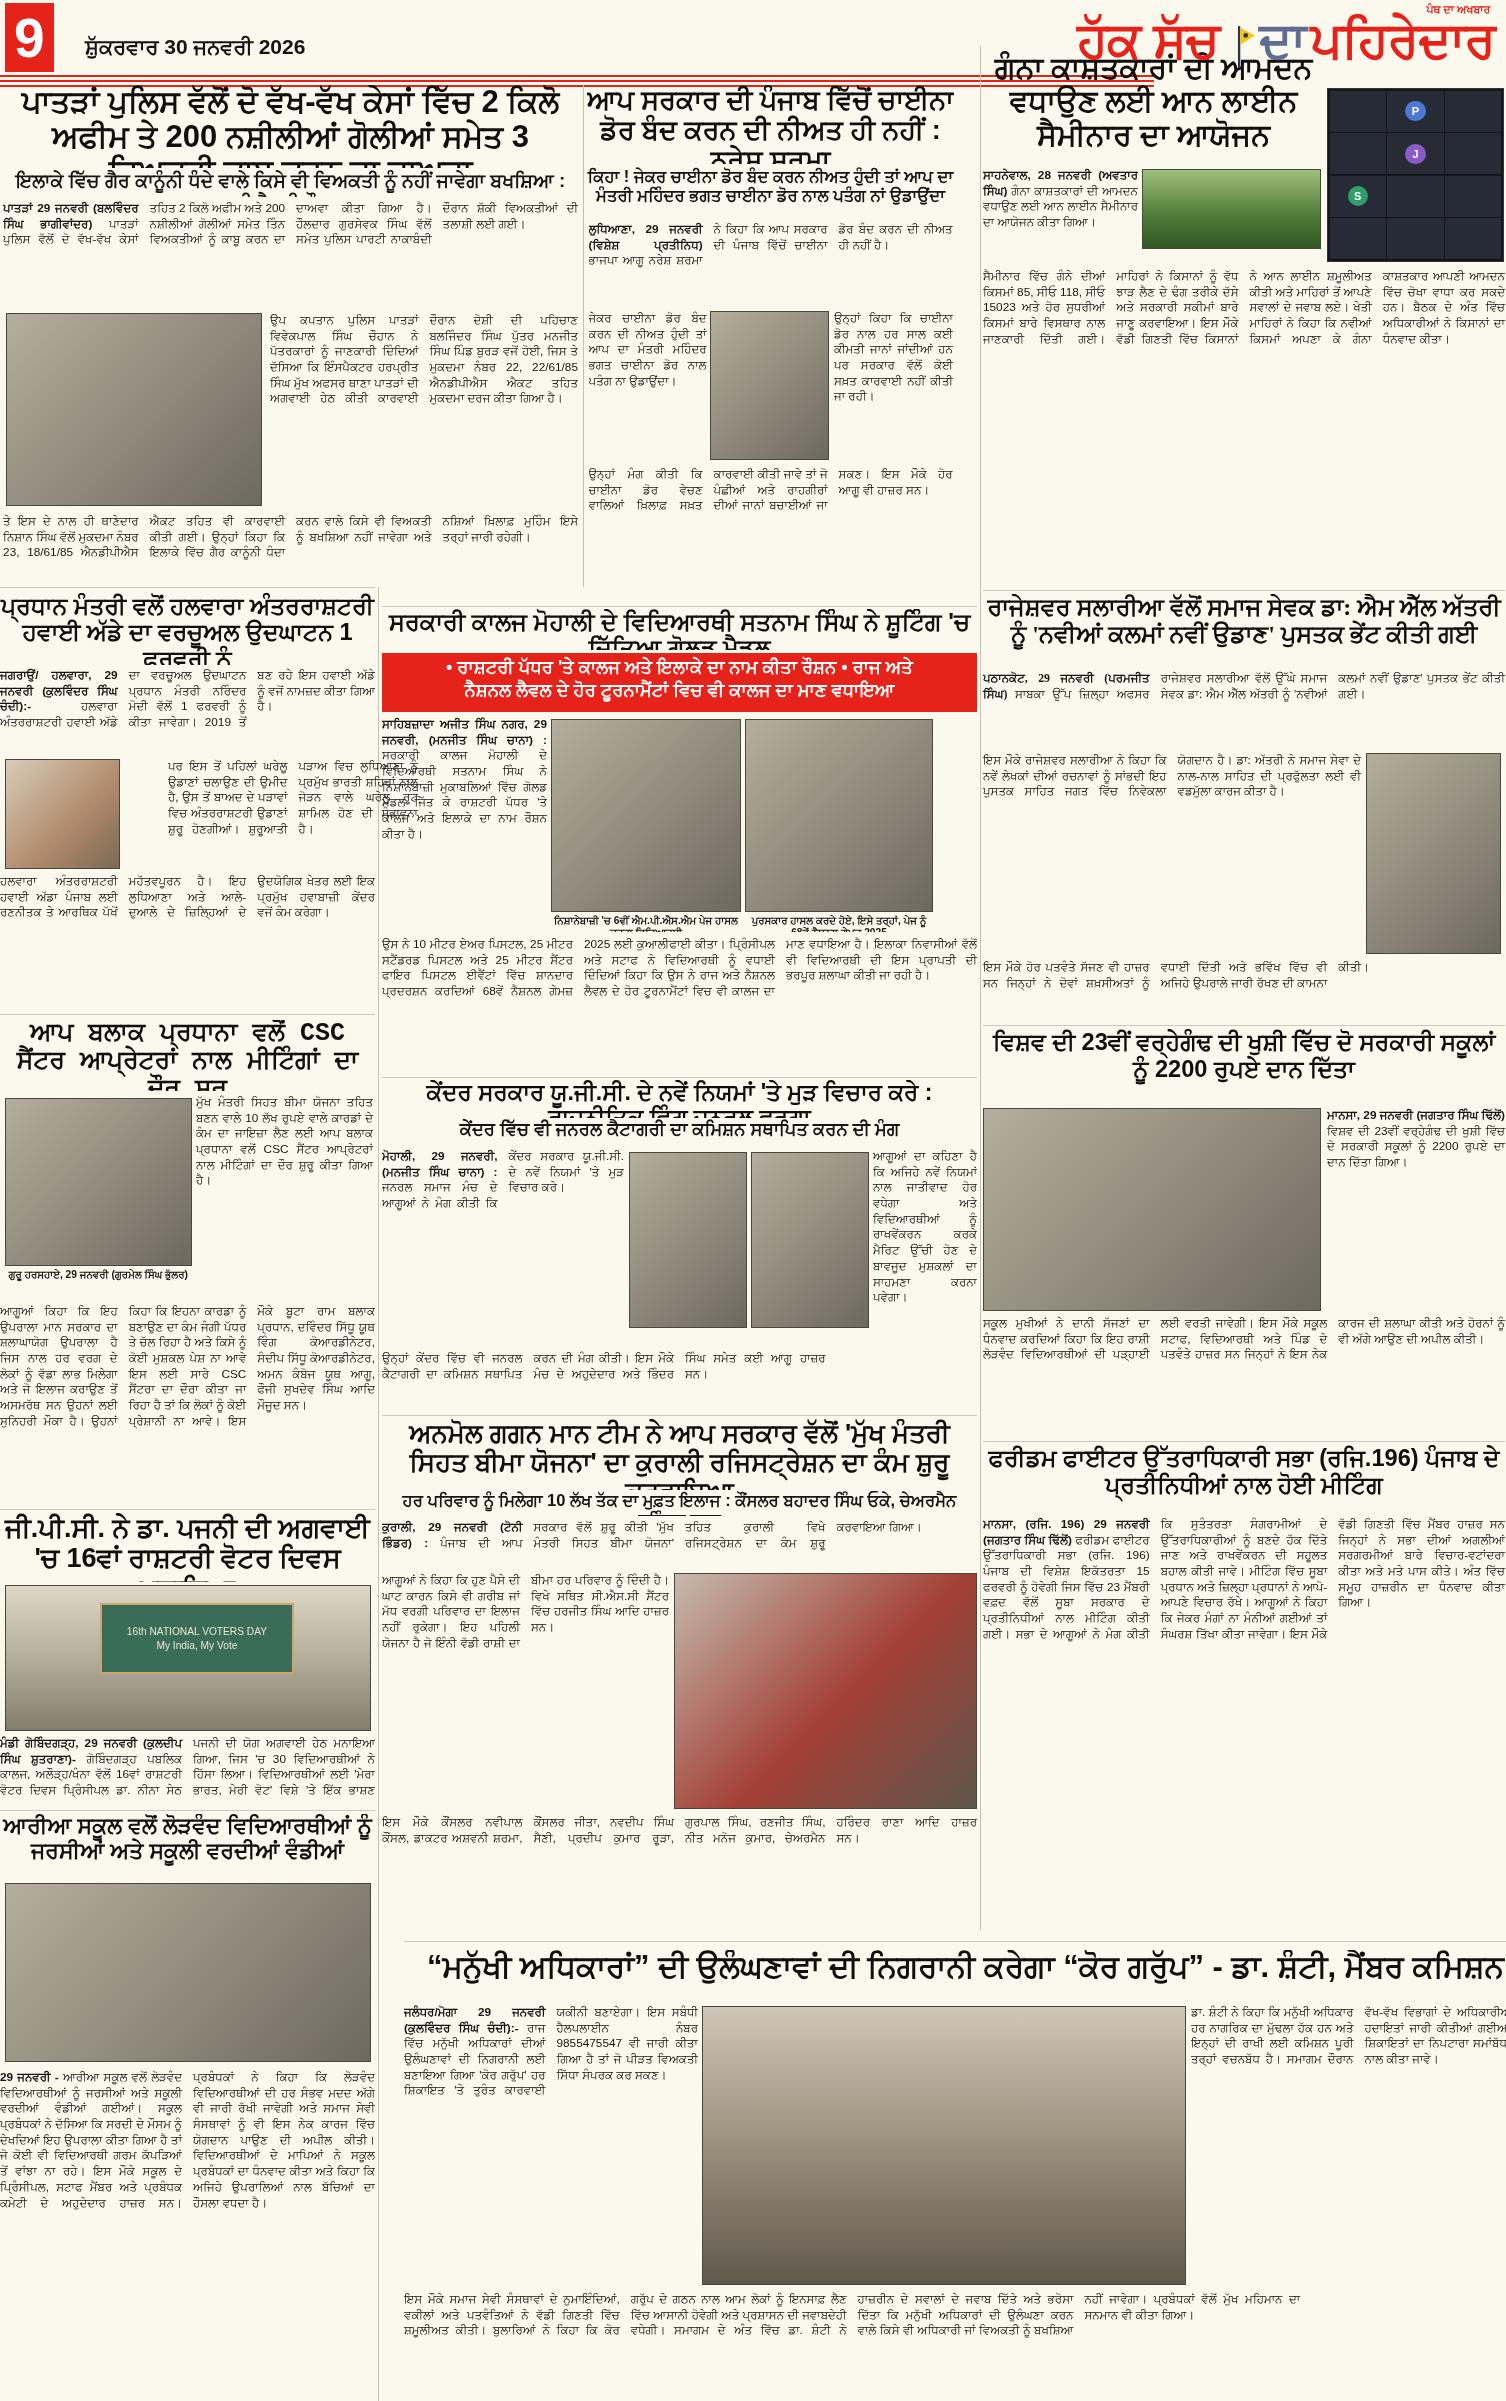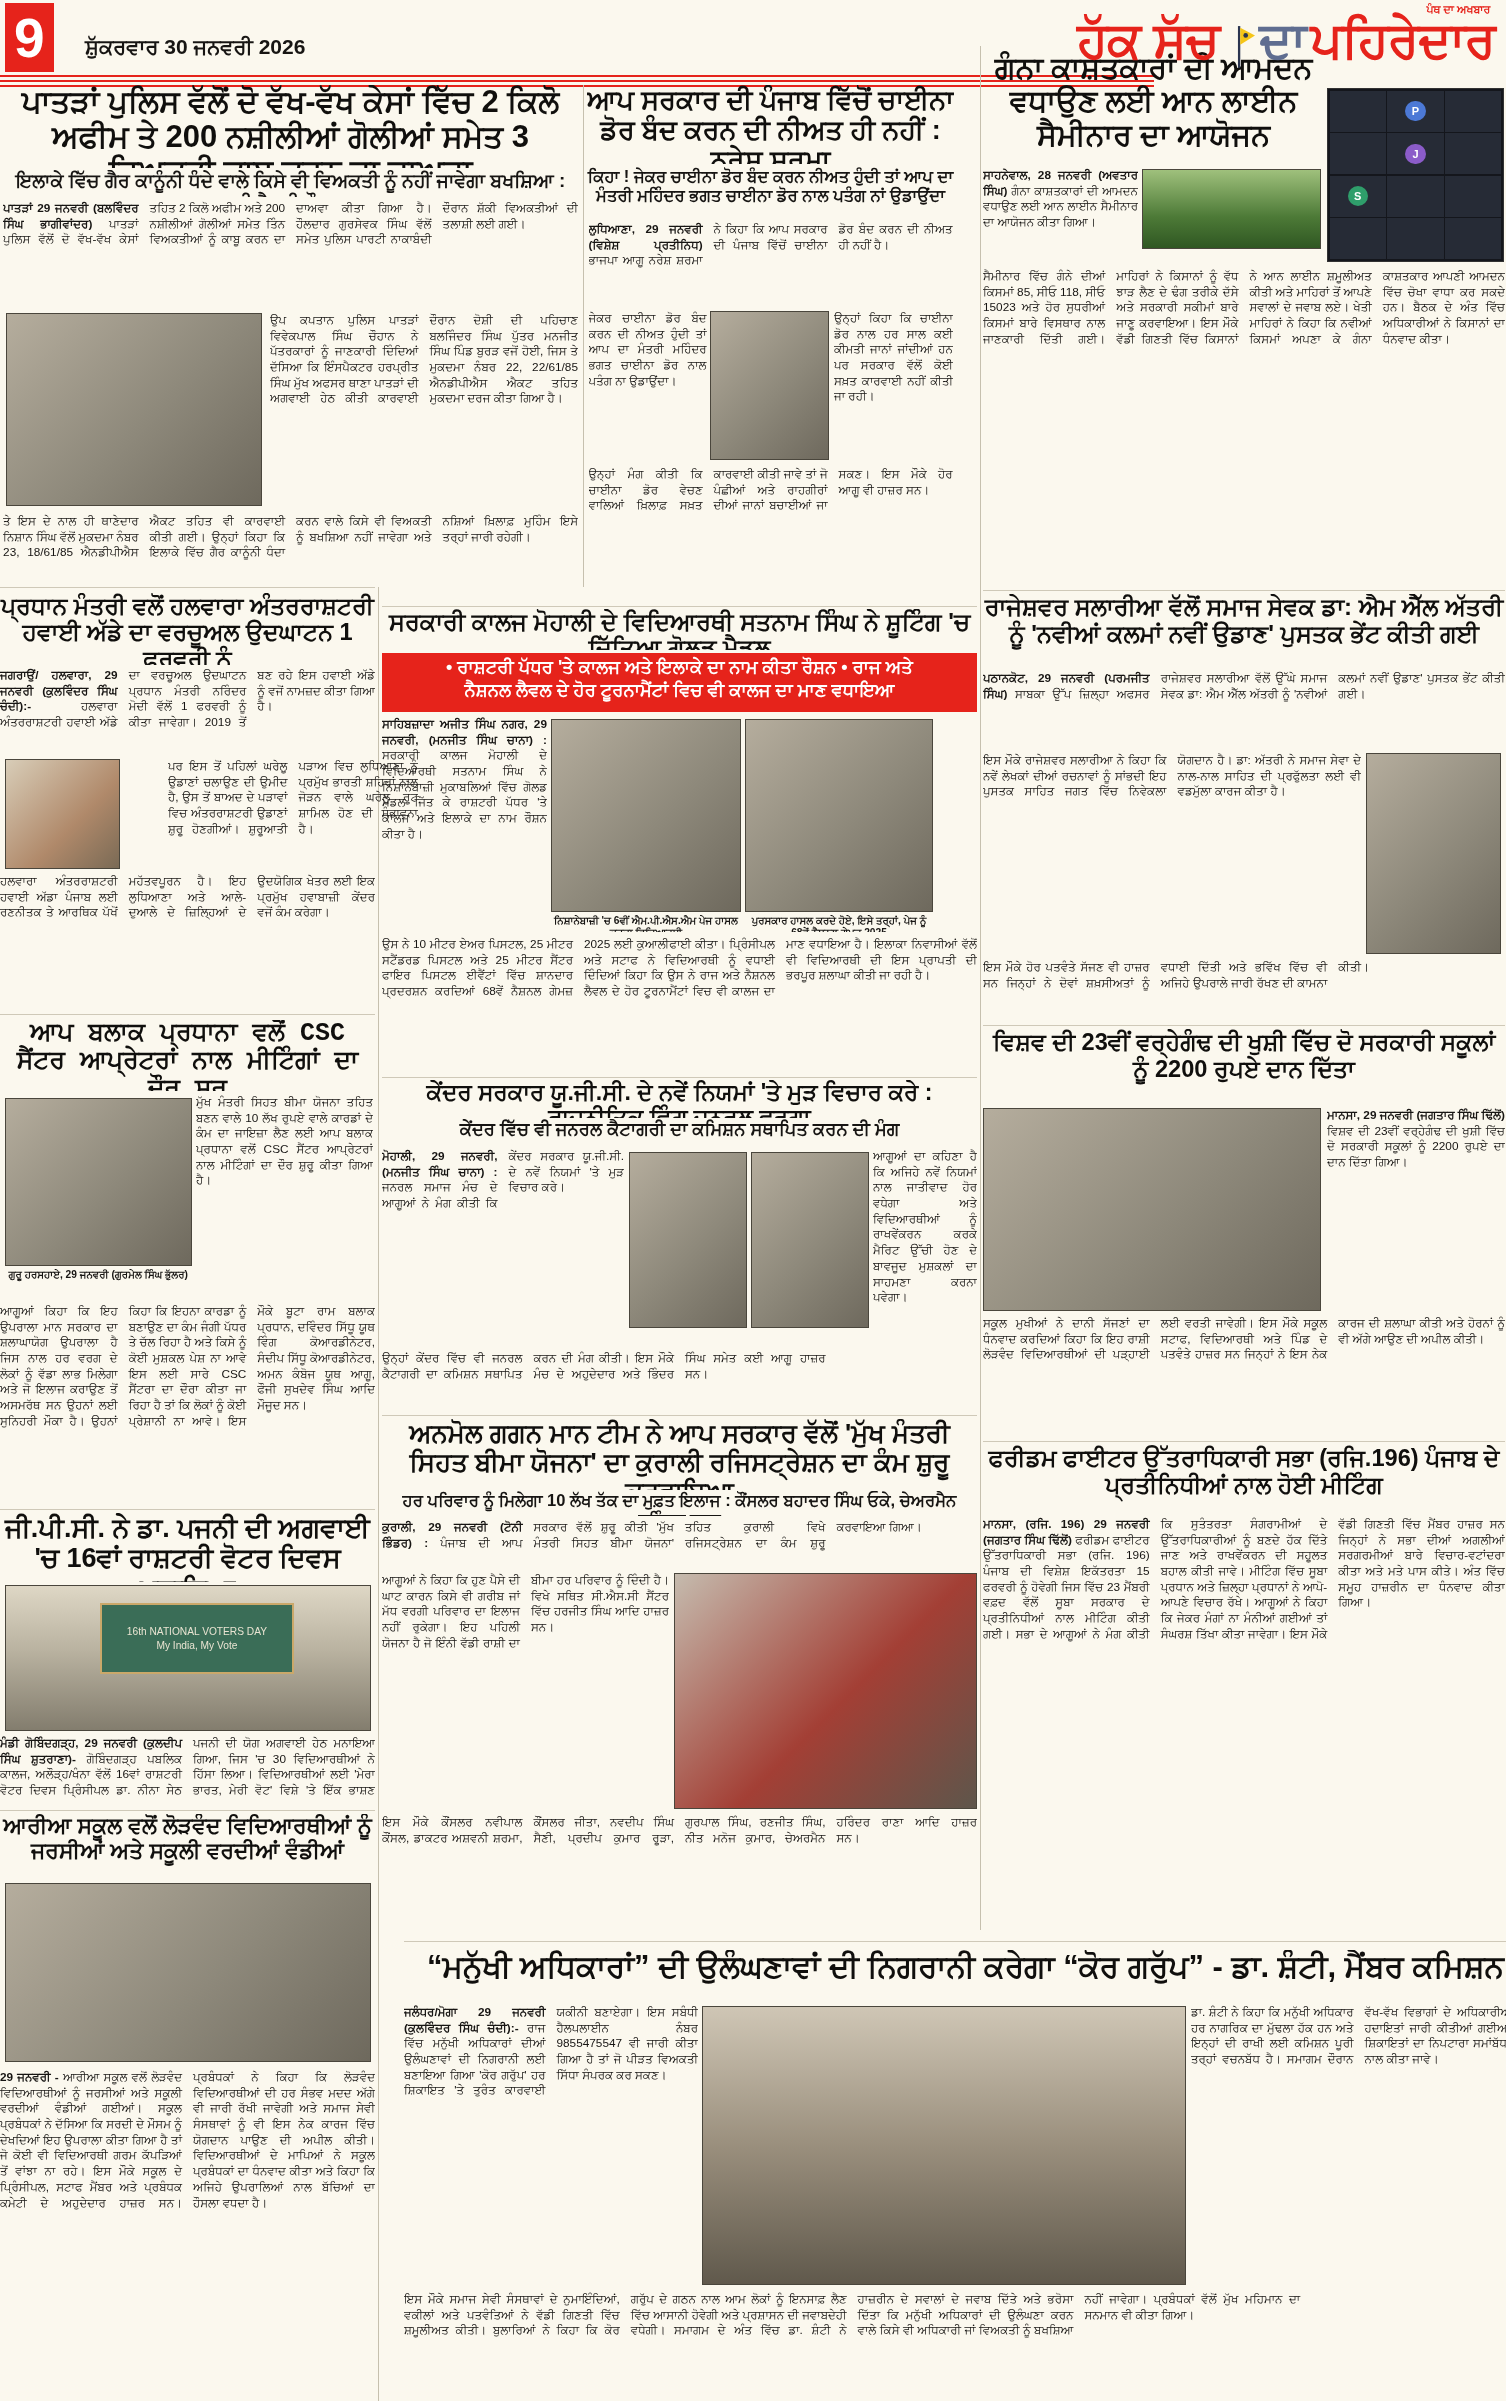--- a/index.html
+++ b/index.html
@@ -141,21 +141,21 @@
     <div class="bodytxt c1 abs" style="left:0;top:110px;width:165px;height:212px;">
       <b class="byline">ਸਾਹਿਬਜ਼ਾਦਾ ਅਜੀਤ ਸਿੰਘ ਨਗਰ, 29 ਜਨਵਰੀ, (ਮਨਜੀਤ ਸਿੰਘ ਚਾਨਾ) :</b><span>ਸਰਕਾਰੀ ਕਾਲਜ ਮੋਹਾਲੀ ਦੇ ਵਿਦਿਆਰਥੀ ਸਤਨਾਮ ਸਿੰਘ ਨੇ ਨਿਸ਼ਾਨੇਬਾਜ਼ੀ ਮੁਕਾਬਲਿਆਂ ਵਿੱਚ ਗੋਲਡ ਮੈਡਲ ਜਿੱਤ ਕੇ ਰਾਸ਼ਟਰੀ ਪੱਧਰ 'ਤੇ ਕਾਲਜ ਅਤੇ ਇਲਾਕੇ ਦਾ ਨਾਮ ਰੌਸ਼ਨ ਕੀਤਾ ਹੈ।</span>
     </div>
     <figure class="photo abs" style="left:169px;top:112px;width:190px;height:193px;margin:0;"></figure>
     <figure class="photo abs" style="left:363px;top:112px;width:188px;height:193px;margin:0;"></figure>
     <div class="caption abs" style="left:169px;top:308px;width:190px;height:17.3px;">ਨਿਸ਼ਾਨੇਬਾਜ਼ੀ 'ਚ 6ਵੀਂ ਐਮ.ਪੀ.ਐਸ.ਐਮ ਪੇਜ ਹਾਸਲ ਕਰਦਾ ਵਿਦਿਆਰਥੀ</div>
     <div class="caption abs" style="left:363px;top:308px;width:188px;height:17.3px;">ਪੁਰਸਕਾਰ ਹਾਸਲ ਕਰਦੇ ਹੋਏ, ਇਸੇ ਤਰ੍ਹਾਂ, ਪੇਜ ਨੂੰ 68ਵੇਂ ਨੈਸ਼ਨਲ ਗੇਮਜ਼ 2025</div>
     <div class="bodytxt c3 abs" style="left:0;top:330px;width:595px;height:135px;">ਉਸ ਨੇ 10 ਮੀਟਰ ਏਅਰ ਪਿਸਟਲ, 25 ਮੀਟਰ ਸਟੈਂਡਰਡ ਪਿਸਟਲ ਅਤੇ 25 ਮੀਟਰ ਸੈਂਟਰ ਫਾਇਰ ਪਿਸਟਲ ਈਵੈਂਟਾਂ ਵਿੱਚ ਸ਼ਾਨਦਾਰ ਪ੍ਰਦਰਸ਼ਨ ਕਰਦਿਆਂ 68ਵੇਂ ਨੈਸ਼ਨਲ ਗੇਮਜ਼ 2025 ਲਈ ਕੁਆਲੀਫਾਈ ਕੀਤਾ। ਪ੍ਰਿੰਸੀਪਲ ਅਤੇ ਸਟਾਫ ਨੇ ਵਿਦਿਆਰਥੀ ਨੂੰ ਵਧਾਈ ਦਿੰਦਿਆਂ ਕਿਹਾ ਕਿ ਉਸ ਨੇ ਰਾਜ ਅਤੇ ਨੈਸ਼ਨਲ ਲੈਵਲ ਦੇ ਹੋਰ ਟੂਰਨਾਮੈਂਟਾਂ ਵਿਚ ਵੀ ਕਾਲਜ ਦਾ ਮਾਣ ਵਧਾਇਆ ਹੈ। ਇਲਾਕਾ ਨਿਵਾਸੀਆਂ ਵੱਲੋਂ ਵੀ ਵਿਦਿਆਰਥੀ ਦੀ ਇਸ ਪ੍ਰਾਪਤੀ ਦੀ ਭਰਪੂਰ ਸ਼ਲਾਘਾ ਕੀਤੀ ਜਾ ਰਹੀ ਹੈ।</div>
   </section>
 
-  <section class="article" style="left:983px;top:590px;width:522px;height:432px;">
+  <section class="article" style="left:983px;top:590px;width:522px;height:432px;font-family:Liberation Serif, serif;">
     <h2 class="headline abs" style="left:0;top:3.1px;width:522px;height:74px;font-size:24px;">ਰਾਜੇਸ਼ਵਰ ਸਲਾਰੀਆ ਵੱਲੋਂ ਸਮਾਜ ਸੇਵਕ ਡਾ: ਐਮ ਐੱਲ ਅੱਤਰੀ ਨੂੰ 'ਨਵੀਆਂ ਕਲਮਾਂ ਨਵੀਂ ਉਡਾਣ' ਪੁਸਤਕ ਭੇਂਟ ਕੀਤੀ ਗਈ</h2>
     <div class="bodytxt c3 abs" style="left:0;top:80px;width:522px;height:79px;">
       <b class="byline">ਪਠਾਨਕੋਟ, 29 ਜਨਵਰੀ (ਪਰਮਜੀਤ ਸਿੰਘ)</b><span>ਸਾਬਕਾ ਉੱਪ ਜ਼ਿਲ੍ਹਾ ਅਫਸਰ ਰਾਜੇਸ਼ਵਰ ਸਲਾਰੀਆ ਵੱਲੋਂ ਉੱਘੇ ਸਮਾਜ ਸੇਵਕ ਡਾ: ਐਮ ਐੱਲ ਅੱਤਰੀ ਨੂੰ 'ਨਵੀਆਂ ਕਲਮਾਂ ਨਵੀਂ ਉਡਾਣ' ਪੁਸਤਕ ਭੇਂਟ ਕੀਤੀ ਗਈ।</span>
     </div>
     <figure class="photo abs" style="left:383px;top:162px;width:135px;height:201px;margin:0;"></figure>
     <div class="bodytxt c2 abs" style="left:0;top:162px;width:378px;height:203px;">ਇਸ ਮੌਕੇ ਰਾਜੇਸ਼ਵਰ ਸਲਾਰੀਆ ਨੇ ਕਿਹਾ ਕਿ ਨਵੇਂ ਲੇਖਕਾਂ ਦੀਆਂ ਰਚਨਾਵਾਂ ਨੂੰ ਸਾਂਭਦੀ ਇਹ ਪੁਸਤਕ ਸਾਹਿਤ ਜਗਤ ਵਿੱਚ ਨਿਵੇਕਲਾ ਯੋਗਦਾਨ ਹੈ। ਡਾ: ਅੱਤਰੀ ਨੇ ਸਮਾਜ ਸੇਵਾ ਦੇ ਨਾਲ-ਨਾਲ ਸਾਹਿਤ ਦੀ ਪ੍ਰਫੁੱਲਤਾ ਲਈ ਵੀ ਵਡਮੁੱਲਾ ਕਾਰਜ ਕੀਤਾ ਹੈ।</div>
     <div class="bodytxt c3 abs" style="left:0;top:369px;width:522px;height:60px;">ਇਸ ਮੌਕੇ ਹੋਰ ਪਤਵੰਤੇ ਸੱਜਣ ਵੀ ਹਾਜ਼ਰ ਸਨ ਜਿਨ੍ਹਾਂ ਨੇ ਦੋਵਾਂ ਸ਼ਖ਼ਸੀਅਤਾਂ ਨੂੰ ਵਧਾਈ ਦਿੱਤੀ ਅਤੇ ਭਵਿੱਖ ਵਿੱਚ ਵੀ ਅਜਿਹੇ ਉਪਰਾਲੇ ਜਾਰੀ ਰੱਖਣ ਦੀ ਕਾਮਨਾ ਕੀਤੀ।</div>
   </section>
 
   <section class="article" style="left:983px;top:1025px;width:522px;height:413px;">

